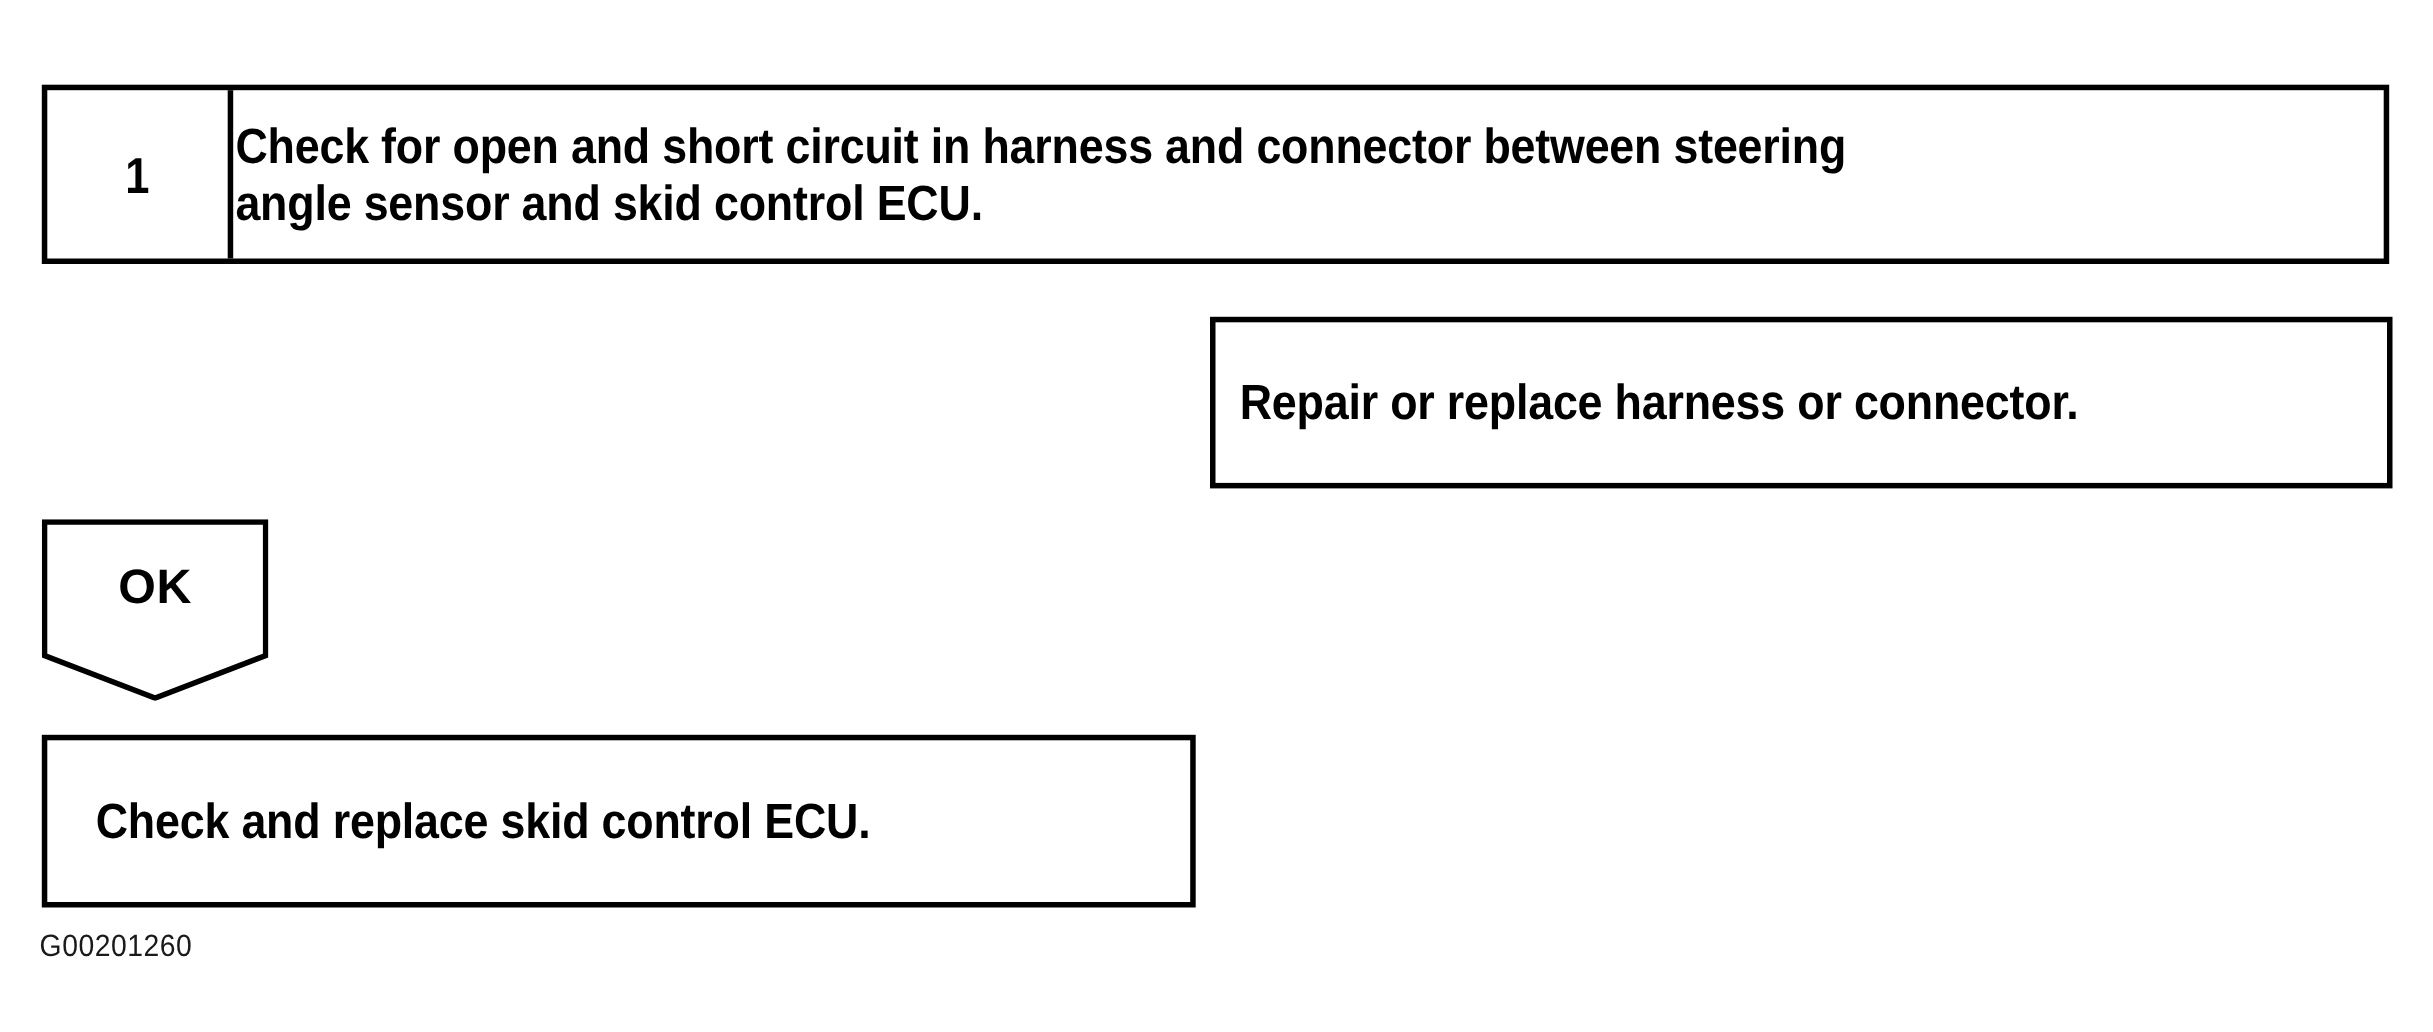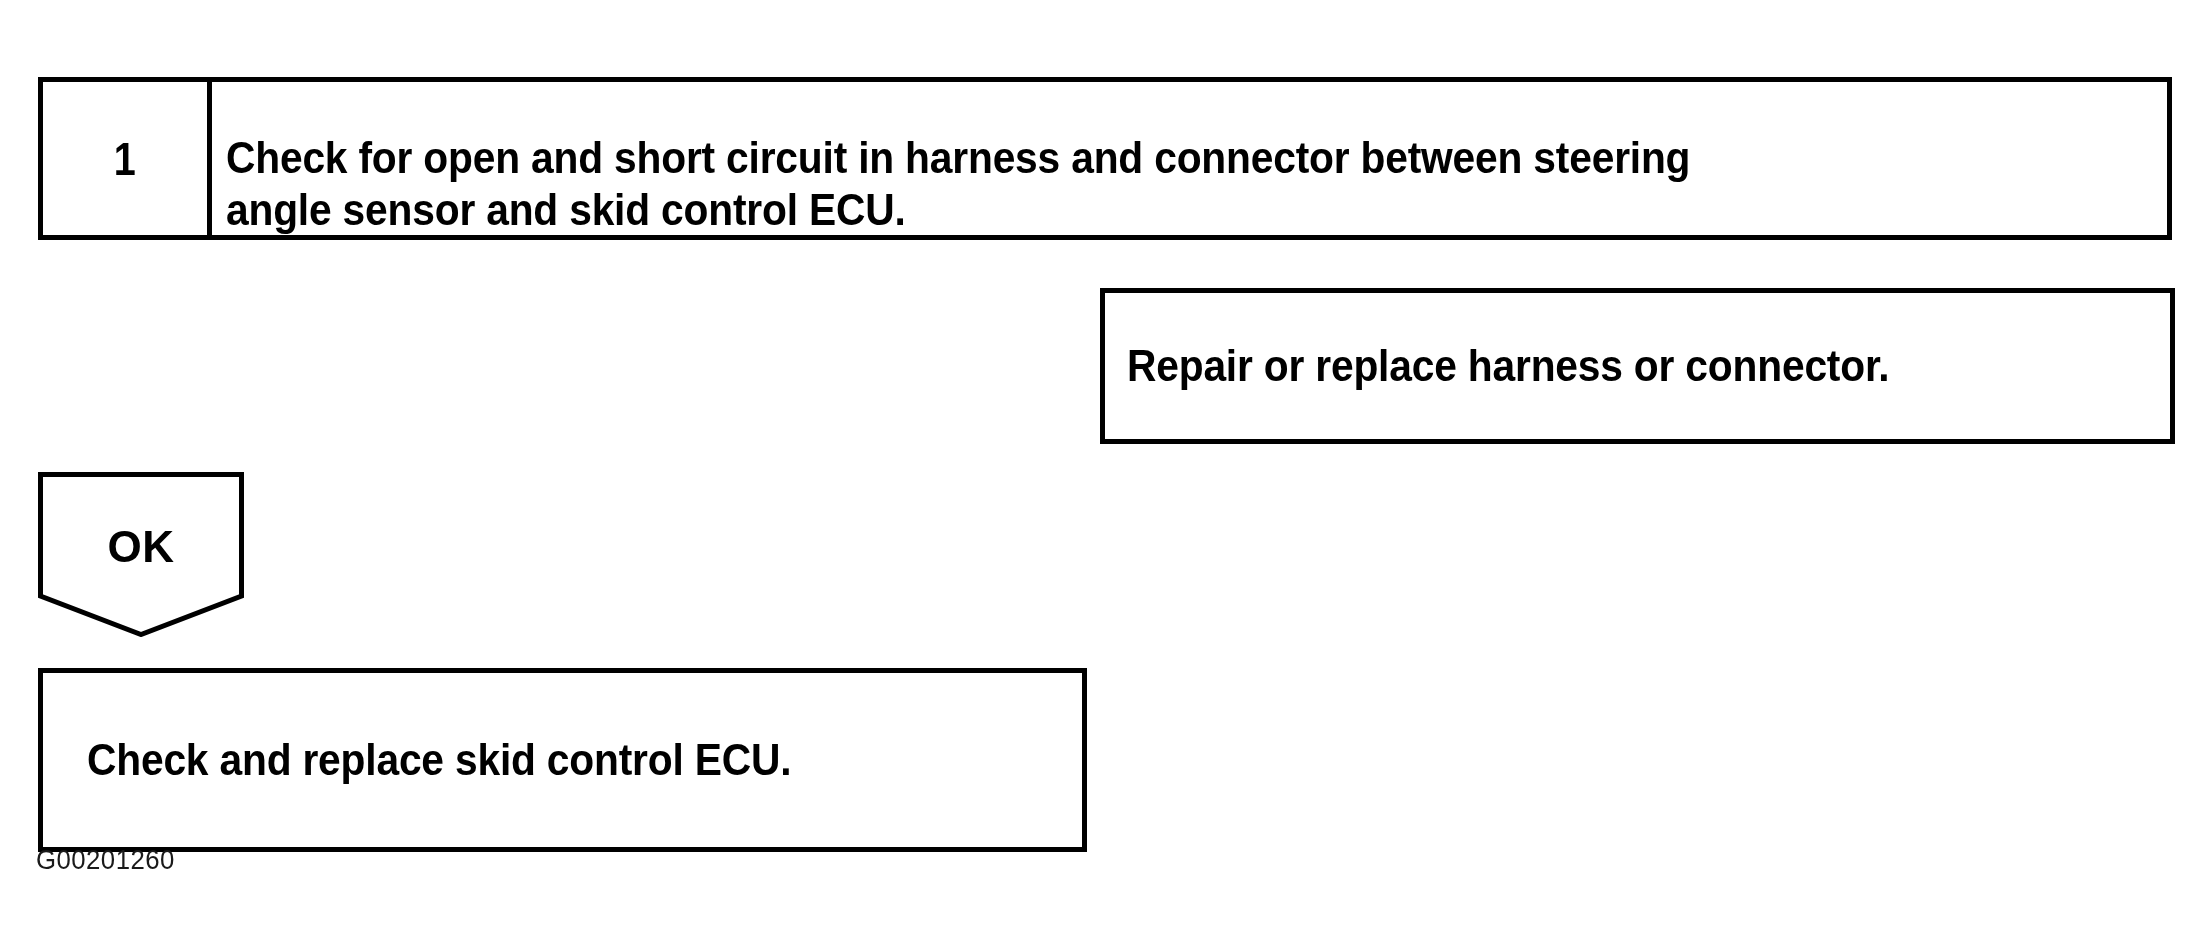--- a/index.html
+++ b/index.html
@@ -50,22 +50,22 @@
   .step-num {
     font-size: 46px;
     font-weight: bold;
     line-height: 1;
     letter-spacing: 0px;
     transform: scaleX(0.86);
   }
   .step-text-cell {
     flex: 1 1 auto;
     display: flex;
-    align-items: flex-end;
-    padding-left: 14px;
+    align-items: center;
+    padding-left: 2px;
     padding-right: 12px;
   }
   .cond-text {
     font-size: 45px;
     font-weight: bold;
     line-height: 1.14;
     letter-spacing: -0.2px;
     transform: scaleX(0.905);
     transform-origin: left center;
     white-space: pre-line;
@@ -125,28 +125,27 @@
     left: 0;
     top: 0;
     width: 206px;
     height: 124px;
     display: flex;
     align-items: center;
     justify-content: center;
     font-size: 44px;
     font-weight: bold;
     letter-spacing: 0.5px;
-    margin-top: 13px;
   }
 
   .ok-result-box {
     left: 38px;
     top: 668px;
     width: 1049px;
-    height: 184px;
+    height: 157px;
     display: flex;
     align-items: center;
     padding-left: 44px;
     padding-right: 14px;
   }
 
   
   .fig-code {
     left: 36px;
     top: 846px;

